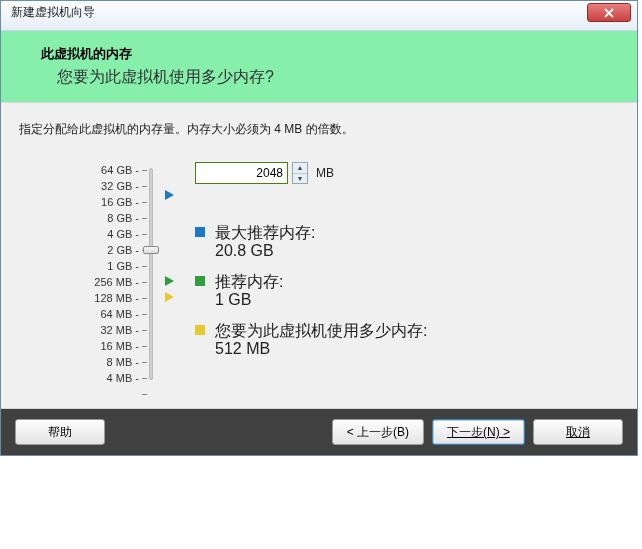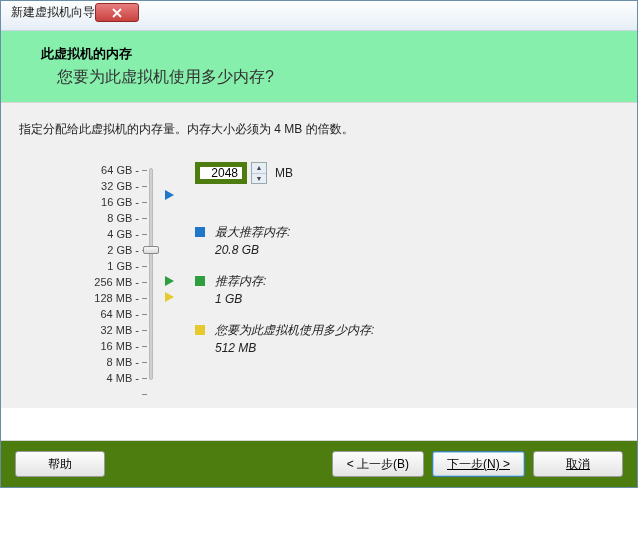--- a/index.html
+++ b/index.html
@@ -1,18 +1,18 @@
 <!DOCTYPE html>
 <html><head>
 <meta charset="utf-8">
 <style>
 * { box-sizing: border-box; margin: 0; padding: 0; }
 body { font-family: "Microsoft YaHei", "SimSun", Tahoma, sans-serif; font-size: 12px; background: #fff; }
 .window { width: 638px; border: 1px solid #6b8ea8; background: #fff; position: relative; }
-.titlebar { background: linear-gradient(#fdfefe, #e6eef6); border-bottom: 1px solid #c9d6e4; height: 30px; display: flex; align-items: center; justify-content: flex-start; padding: 0 6px 6px 10px; }
+.titlebar { background: linear-gradient(#fdfefe, #e6eef6); border-bottom: 1px solid #c9d6e4; height: 30px; display: flex; align-items: center; justify-content: space-between; padding: 0 6px 6px 10px; }
 .titlebar-text { font-size: 12px; color: #1a1a1a; }
 .close-btn { background: linear-gradient(#e77f7e, #c8413f); border: 1px solid #8f2a28; border-radius: 3px; width: 44px; height: 19px; display: flex; align-items: center; justify-content: center; cursor: pointer; }
 .close-btn svg { width: 10px; height: 10px; }
 .header { background: #86efac; padding: 14px 20px 14px 40px; border-bottom: 1px solid #d6d6d6; }
 .header-title { font-weight: bold; font-size: 13px; color: #000; margin-bottom: 4px; }
 .header-sub { font-size: 16px; color: #333; padding-left: 16px; }
 .content { background: #f0f0f0; padding: 18px 18px 22px 18px; }
 .instr { font-size: 12px; color: #222; margin-bottom: 24px; }
 .mem-area { display: flex; gap: 0; }
 .scale-col { width: 120px; position: relative; }
@@ -24,33 +24,33 @@
 .slider-thumb { position: absolute; left: 4px; width: 16px; height: 8px; background: linear-gradient(#f6f6f6, #dcdcdc); border: 1px solid #888; border-radius: 2px; cursor: pointer; }
 .marker-col { width: 20px; position: relative; }
 .tri { position: absolute; width: 0; height: 0; border-top: 5px solid transparent; border-bottom: 5px solid transparent; }
 .tri-blue { border-left: 9px solid #1f77c9; }
 .tri-green { border-left: 9px solid #2e9e3f; }
 .tri-yellow { border-left: 9px solid #e6c82f; }
 .info-col { flex: 1; padding-left: 12px; }
 .mem-row { display: flex; align-items: center; margin-bottom: 16px; }
 .mem-label { font-size: 12px; color: #222; flex: 1; }
 .mem-input-wrap { display: flex; align-items: center; gap: 4px; }
-.mem-input { width: 52px; height: 22px; border: 5px solid #4d7c0f; background: #fff; text-align: right; padding: 0 4px; font-size: 12px; }
+.mem-input { width: 93px; height: 22px; border: 1px solid #4d7c0f; background: #fff; text-align: right; padding: 0 4px; font-size: 12px; }
 .spinner { display: flex; flex-direction: column; border: 1px solid #9aa; background: #e8eef6; width: 16px; height: 22px; }
 .spinner div { flex:1; display:flex; align-items:center; justify-content:center; font-size:7px; color:#445; cursor:pointer; }
 .spinner div:first-child { border-bottom: 1px solid #bcd; }
 .mem-unit { font-size: 12px; color: #222; margin-left: 4px; }
 .rec-block { display: flex; gap: 10px; margin-top: 14px; }
 .sq { width: 10px; height: 10px; margin-top: 3px; flex-shrink: 0; }
 .sq-blue { background: #1f77c9; }
 .sq-green { background: #2e9e3f; }
 .sq-yellow { background: #e6c82f; }
-.rec-text { font-size: 12px; color: #222; line-height: 17px; font-style: italic; }
+.rec-text { font-size: 16px; color: #222; line-height: 17px; }
 .rec-text .val { margin-top: 1px; }
-.footer { background: #4d7c0f; border-top: 1px solid #d6d6d6; padding: 10px 14px; display: flex; align-items: center; margin-top: 32px; }
+.footer { background: #404040; border-top: 1px solid #d6d6d6; padding: 10px 14px; display: flex; align-items: center; }
 .btn { height: 26px; padding: 0 14px; font-size: 12px; border: 1px solid #9a9a9a; background: linear-gradient(#fdfdfd, #e4e4e4); border-radius: 3px; cursor: pointer; min-width: 90px; }
 .btn-default { border: 1px solid #3c7fb1; box-shadow: 0 0 0 1px #a5d0ea inset; }
 .spacer { flex: 1; }
 .footer .btn + .btn { margin-left: 8px; text-decoration: underline; }
 .watermark { position: absolute; right: 4px; bottom: -18px; font-size: 11px; color: #c6c6c6; }
 </style>
 </head>
 <body>
 
 <div class="window">

